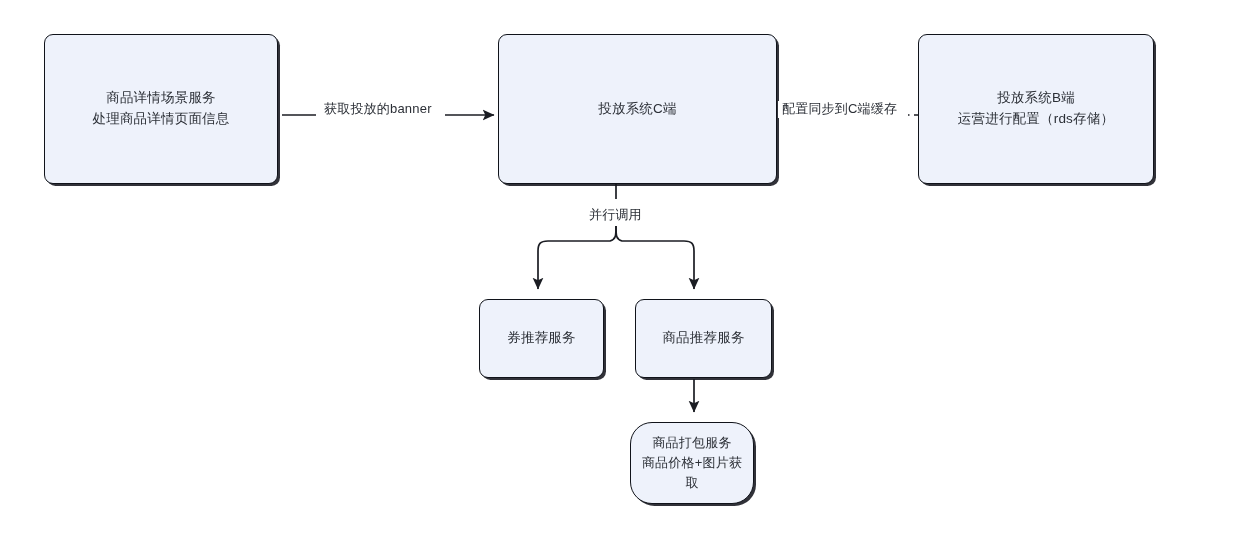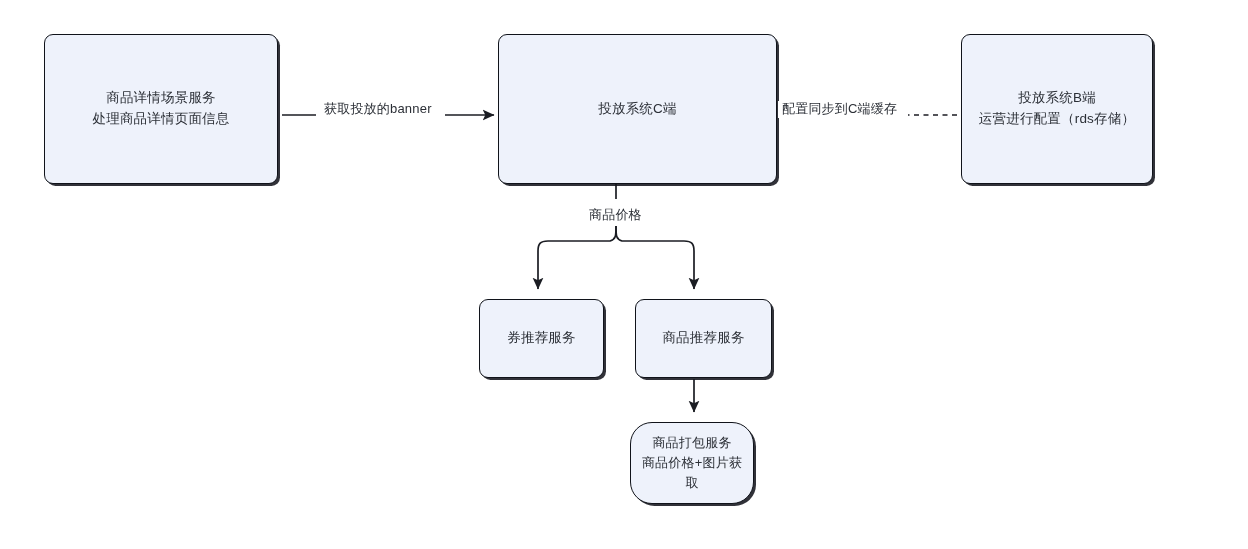--- a/index.html
+++ b/index.html
@@ -56,21 +56,21 @@
     font-size: 13px;
     line-height: 1.3;
     letter-spacing: 0.2px;
     white-space: nowrap;
     background: #ffffff;
     padding: 0 4px;
     text-align: center;
   }
   #node-detail-scene { left: 24px;  top: 34px;  width: 234px; height: 150px; }
   #node-delivery-c   { left: 478px; top: 34px;  width: 279px; height: 150px; }
-  #node-delivery-b   { left: 941px; top: 34px;  width: 192px; height: 150px; }
+  #node-delivery-b   { left: 898px; top: 34px;  width: 236px; height: 150px; }
   #node-coupon-rec   { left: 459px; top: 299px; width: 125px; height: 79px; justify-content: flex-end;  }
   #node-item-rec     { left: 615px; top: 299px; width: 137px; height: 79px;  }
   #node-item-pack    { left: 610px; top: 422px; width: 124px; height: 82px; font-size: 13px; border-radius: 22px; }
 
   #label-fetch-banner { left: 300px; top: 101px; }
   #label-config-sync  { left: 758px; top: 101px; }
   #label-parallel     { left: 565px; top: 207px; }
 </style>
 </head>
 <body>
@@ -140,15 +140,15 @@
 
   <div class="node" id="node-item-pack">
     <span class="label">商品打包服务
 商品价格+图片获取</span>
   </div>
 
   <div class="edge-label" id="label-fetch-banner">获取投放的banner</div>
 
   <div class="edge-label" id="label-config-sync">配置同步到C端缓存</div>
 
-  <div class="edge-label" id="label-parallel">商品价格</div>
+  <div class="edge-label" id="label-parallel">并行调用</div>
 
 </div>
 
 </body></html>

